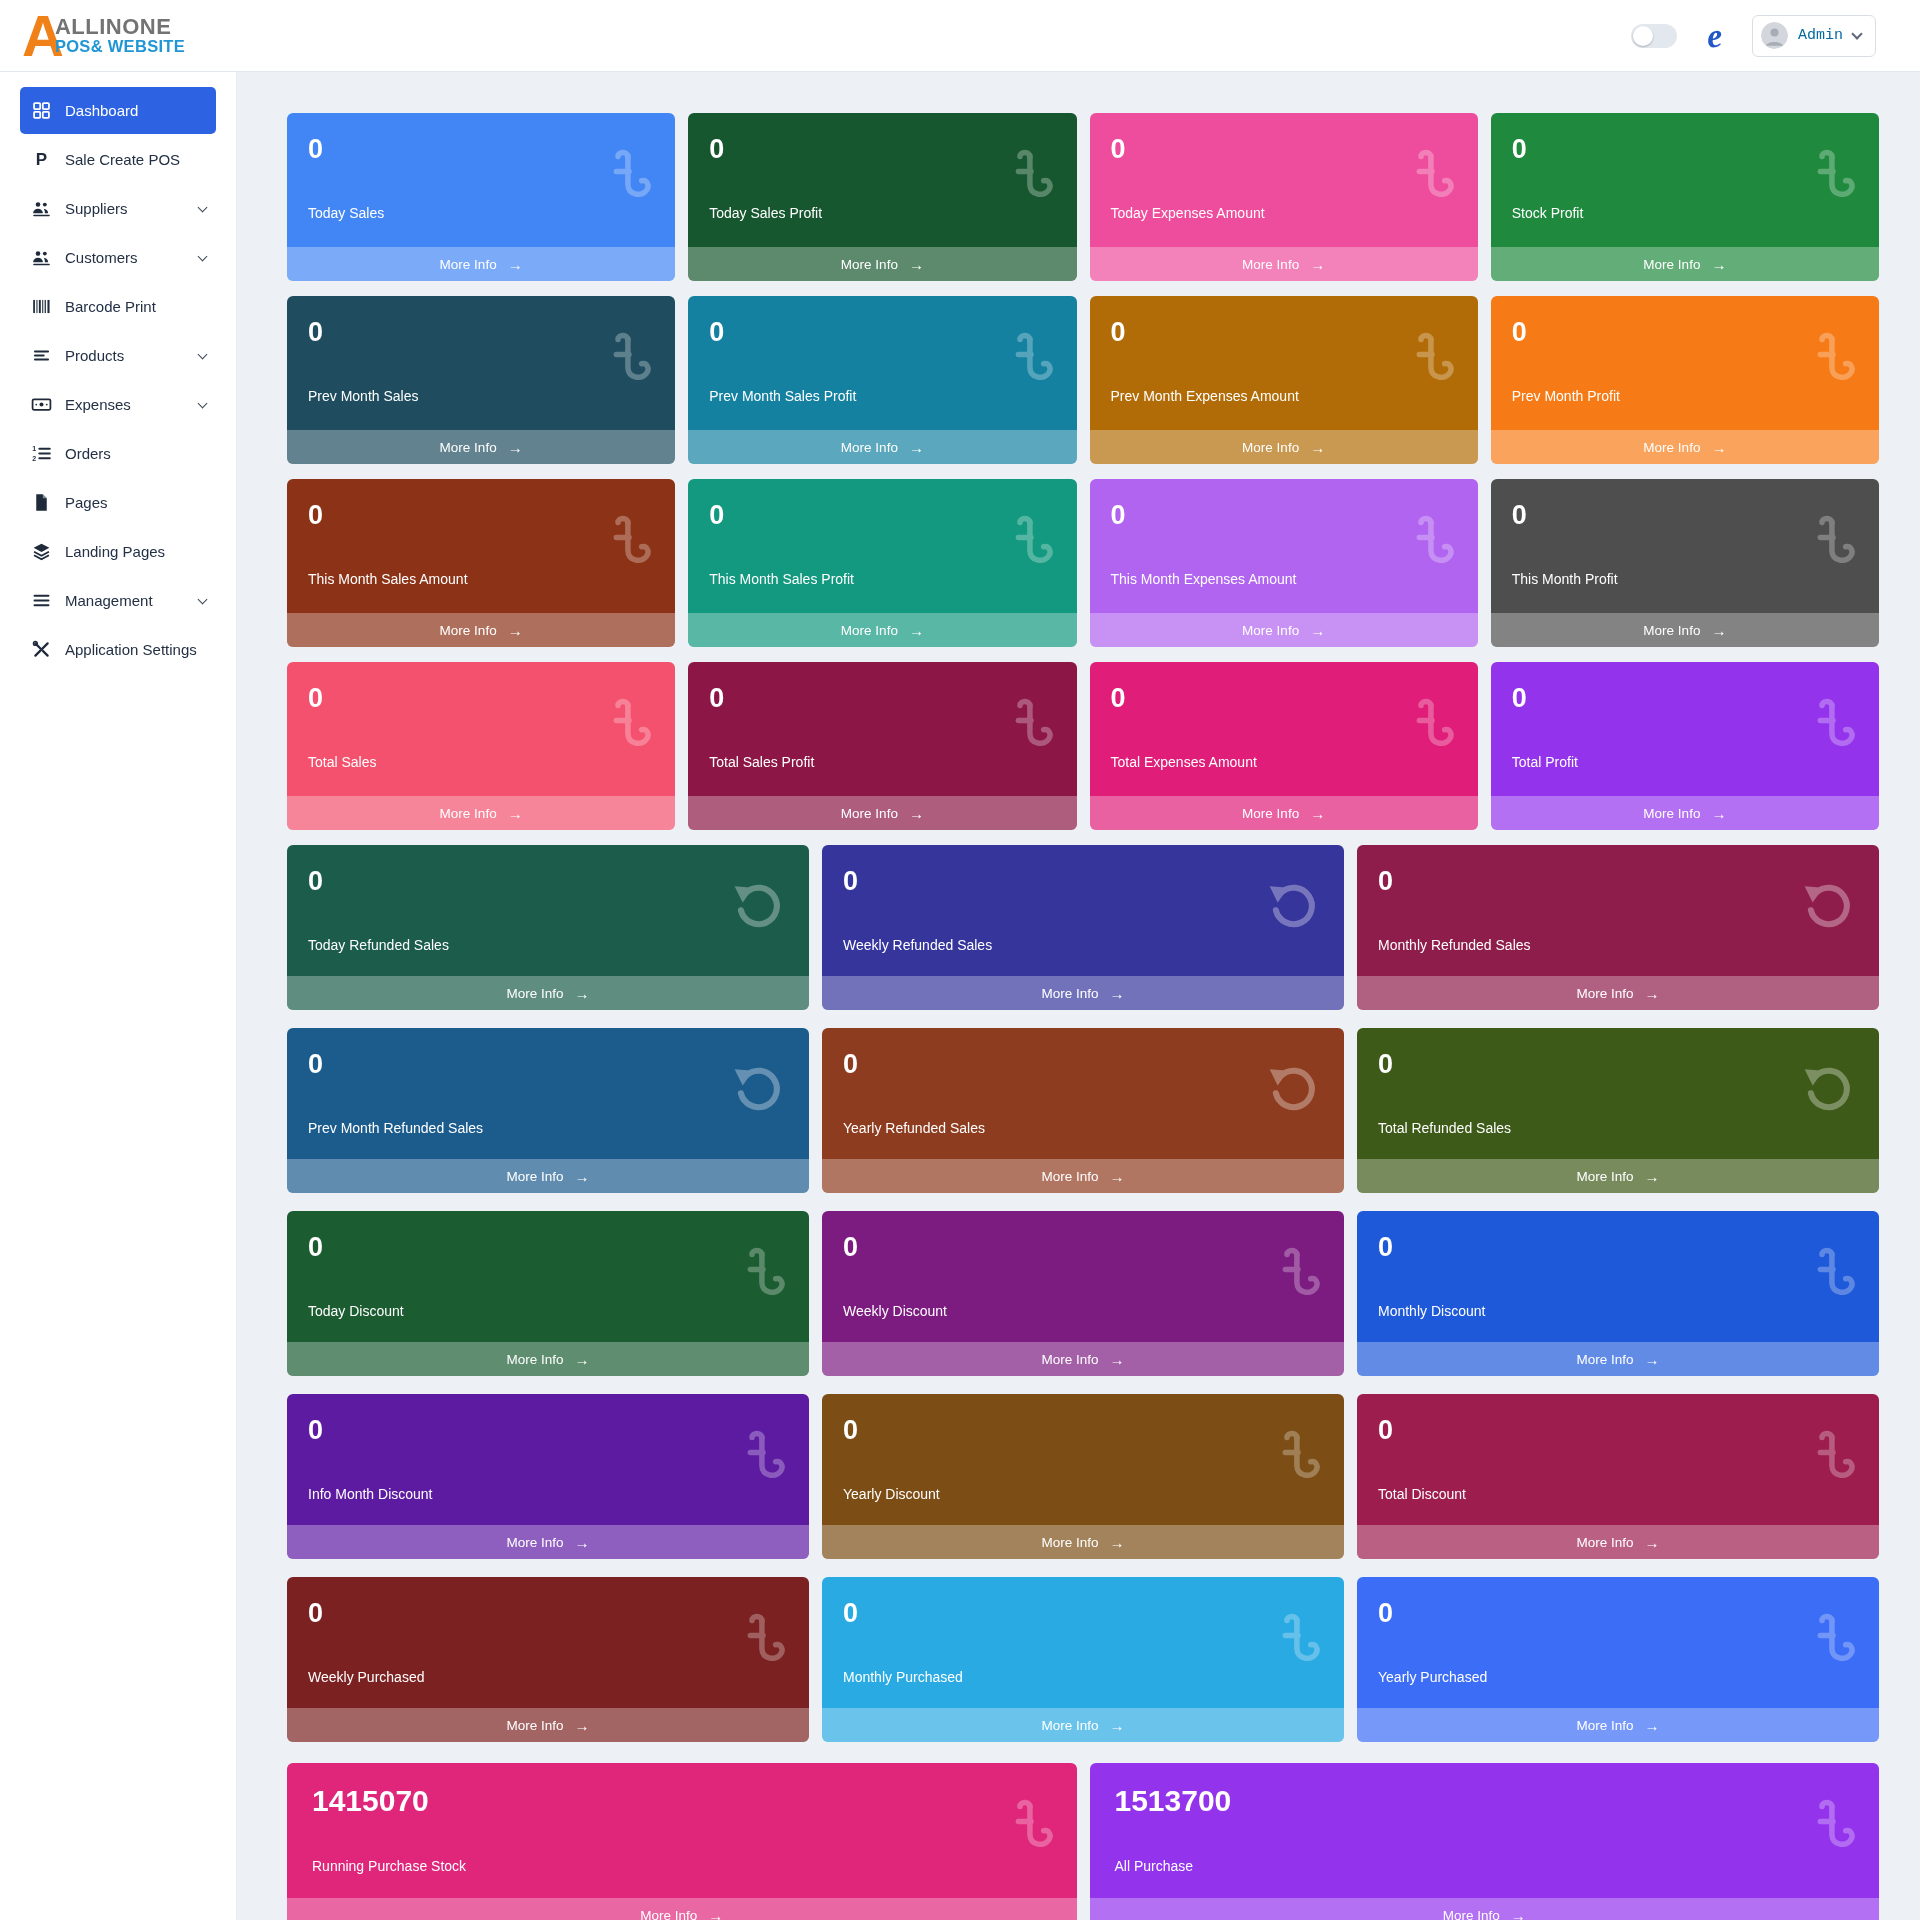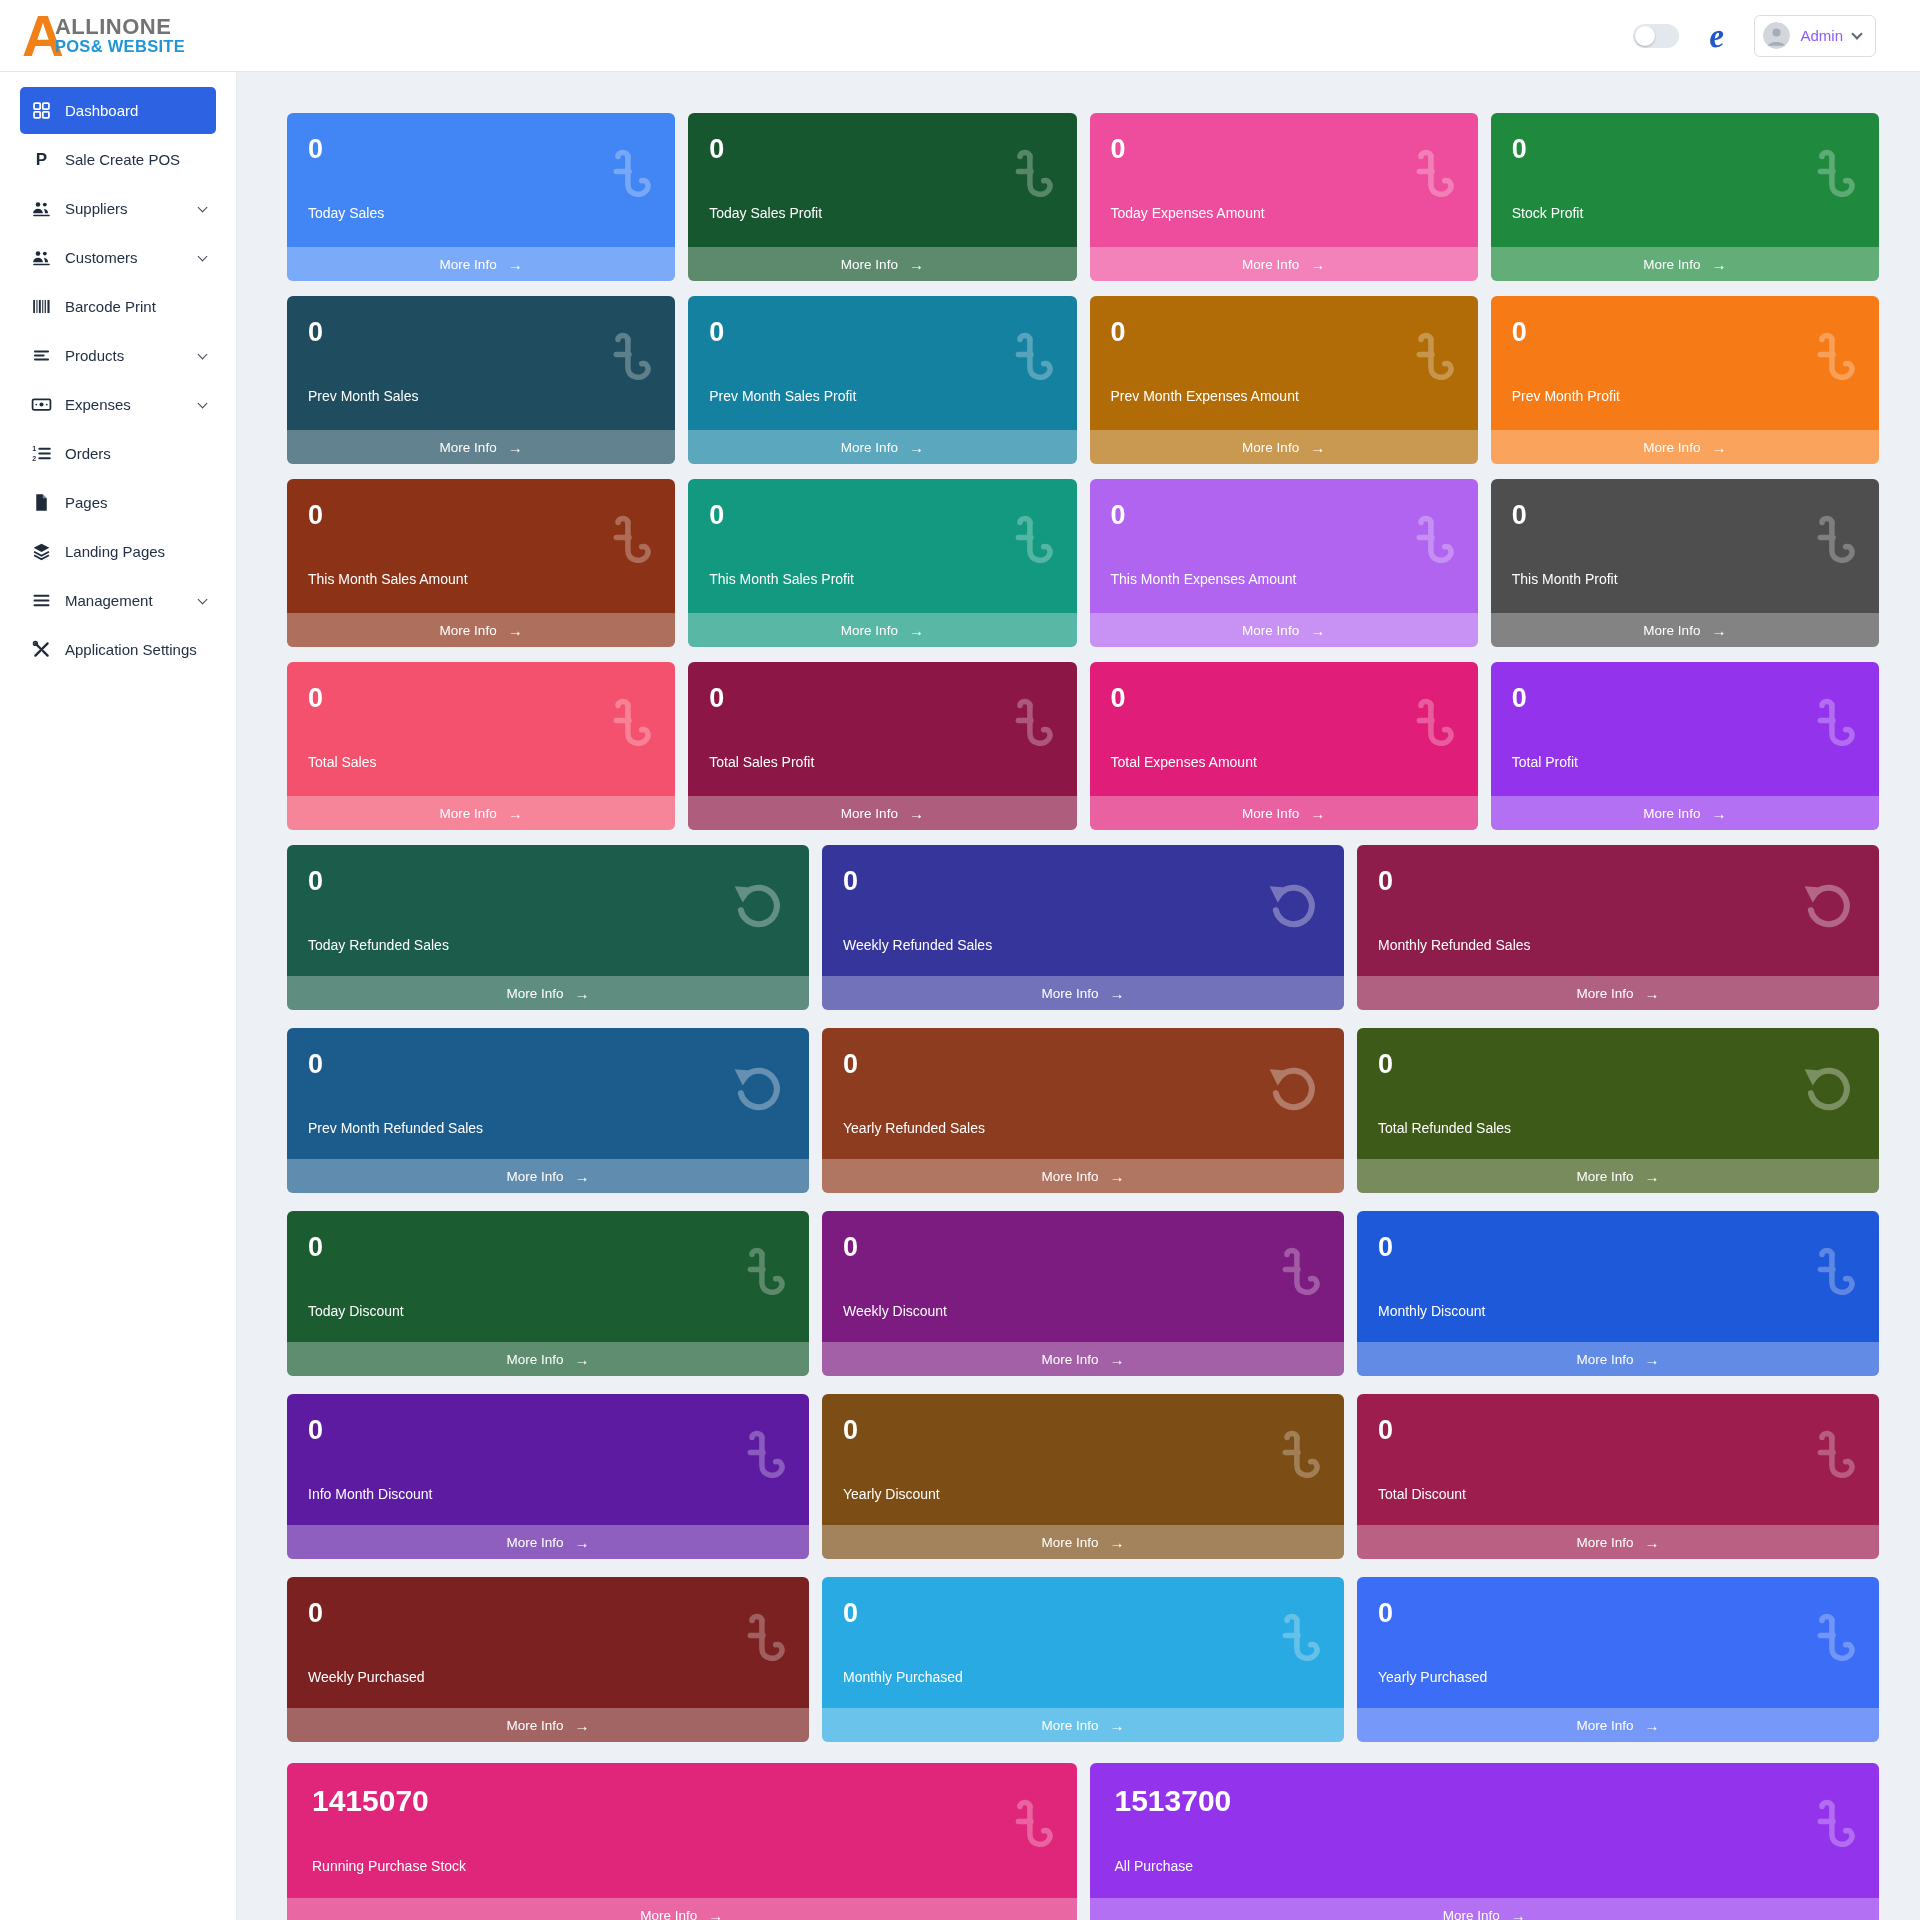--- a/index.html
+++ b/index.html
@@ -36,21 +36,21 @@
     font-family: "Liberation Serif", serif; font-style: italic; font-weight: 700;
     font-size: 34px; color: #2257c9; line-height: 1; transform: rotate(-4deg);
     cursor: pointer;
   }
   .user-box {
     display: flex; align-items: center; gap: 10px; border: 1px solid #d9dee5;
     border-radius: 6px; padding: 6px 14px 6px 8px; background: #fff; cursor: pointer;
     height: 42px;
   }
   .avatar { width: 27px; height: 27px; border-radius: 50%; overflow: hidden; flex: none; }
-  .user-name { font-size: 15px; color: #8b5cf6; }
+  .user-name { font-size: 15px; color: #0369a1; font-family: Liberation Mono, monospace; }
   .chev {
     width: 8px; height: 8px; border-right: 2px solid #5d6878; border-bottom: 2px solid #5d6878;
     transform: rotate(45deg); margin-top: -4px; flex: none;
   }
 
   
   .layout { display: flex; height: 1848px; }
   aside {
     width: 237px; flex: none; background: #fff; border-right: 1px solid #e8ecf1;
     padding-top: 13px; height: 100%;

